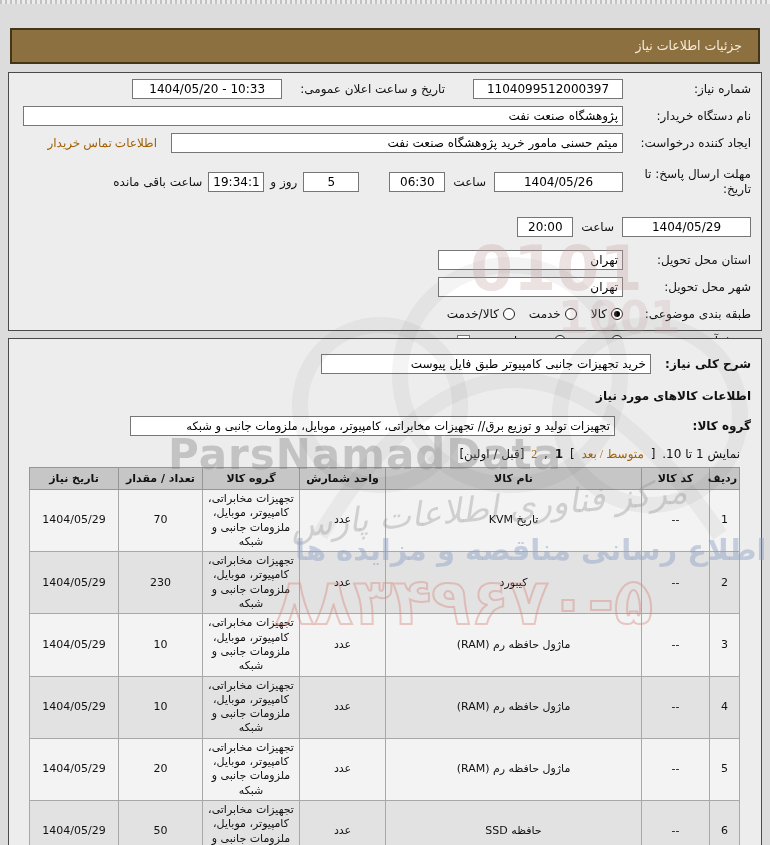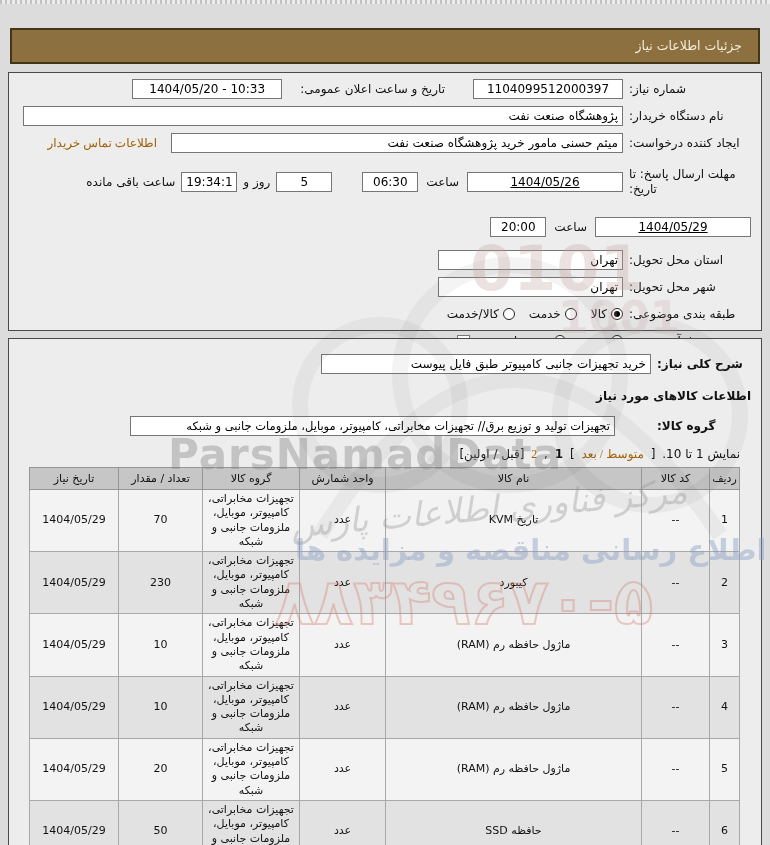--- a/index.html
+++ b/index.html
@@ -12,44 +12,44 @@
 
   .titlebar { position:absolute; top:28px; left:10px; right:10px; height:36px;
     background:#8d7040; border:2px solid #453517; color:#f3edda;
     direction:rtl; text-align:right; padding:0 16px; line-height:31px; font-size:12.5px; }
 
   .panel { position:absolute; left:8px; right:8px; background:#ededed; border:1px solid #4a4a4a; direction:rtl; }
   .panel1 { top:72px; height:259px; }
   .panel2 { top:338px; height:600px; }
 
   .frow { display:flex; align-items:center; direction:rtl; margin:5px 10px 0 8px; min-height:22px; }
-  .lbl { min-width:128px; max-width:128px; text-align:left; padding-left:6px; line-height:1.25; }
+  .lbl { min-width:128px; max-width:128px; text-align:right; padding-left:6px; line-height:1.25; }
   .lbl-auto { min-width:0; max-width:none; padding-left:4px; }
   .b { font-weight:bold; }
 
   input.ibox { height:20px; background:#fff; border:1px solid #767676; font:12px "DejaVu Sans","Liberation Sans",sans-serif; padding:0 4px; color:#000; }
   .num { direction:ltr; text-align:center; }
   .rtl-in { direction:rtl; text-align:right; }
-  .w150 { width:150px; } .w140 { width:156px;text-decoration:underline; } .w66 { width:56px; } .w185 { width:185px; }
+  .w150 { width:150px; } .w140 { width:129px; } .w66 { width:56px; } .w185 { width:185px; }
   .grow { flex:1 1 auto; margin-left:6px; }
   .cd { background:#faf7e2; color:#97977c; border:1px solid #9a9a8c; }
 
   a.lnk { color:#a16207; text-decoration:none; cursor:pointer;font-family:Liberation Serif, serif; }
 
   .radio { display:inline-block; width:12px; height:12px; border:1px solid #222; border-radius:50%; background:#fff; position:relative; vertical-align:middle; }
   .radio.sel::after { content:""; position:absolute; left:2px; top:2px; width:6px; height:6px; border-radius:50%; background:#000; }
   .rlabel { margin:0 4px 0 14px; }
   .cbox { display:inline-block; width:13px; height:13px; border:1px solid #777; background:#fff; vertical-align:middle; }
 
   .pag { direction:rtl; text-align:right; margin:10px 21px 0 21px; font-size:12px; height:16px; }
   .pag span, .pag a { margin-left:3px; }
   .cur { font-weight:bold; }
 
   table.items { border-collapse:collapse; table-layout:fixed; width:710px; margin:4px 21px 0 21px; direction:rtl; }
-  table.items th { background:#c6c6c6; border:1px solid #969696; font-size:11px; font-weight:normal; height:22px; padding:1px 2px; }
+  table.items th { background:#c6c6c6; border:1px solid #969696; font-size:11px; font-weight:bold; height:22px; padding:1px 2px; }
   table.items td { border:1px solid #a8a8a8; font-size:11px; text-align:center; vertical-align:middle; height:58px; padding:2px 3px; line-height:1.3; }
   tr.odd  td { background:#f3f3f3; }
   tr.even td { background:#e2e2e2; }
   td.ltr { direction:ltr; }
 
   .wm { position:absolute; pointer-events:none; white-space:nowrap; z-index:40; }
   .wm-brand { left:168px; top:430px; font-size:42px; font-weight:bold; color:rgba(125,125,125,.38); letter-spacing:1px; direction:ltr; }
   .wm-cal { left:290px; top:488px; font-size:34px; font-style:italic; color:rgba(150,150,150,.38); transform:rotate(-5deg); direction:rtl; }
   .wm-blue { left:295px; top:533px; font-size:29px; font-weight:bold; color:rgba(140,160,195,.45); direction:rtl; }
   .wm-phone { left:275px; top:565px; font-size:64px; font-weight:bold; color:transparent; -webkit-text-stroke:2px rgba(215,135,125,.42); direction:ltr; }

